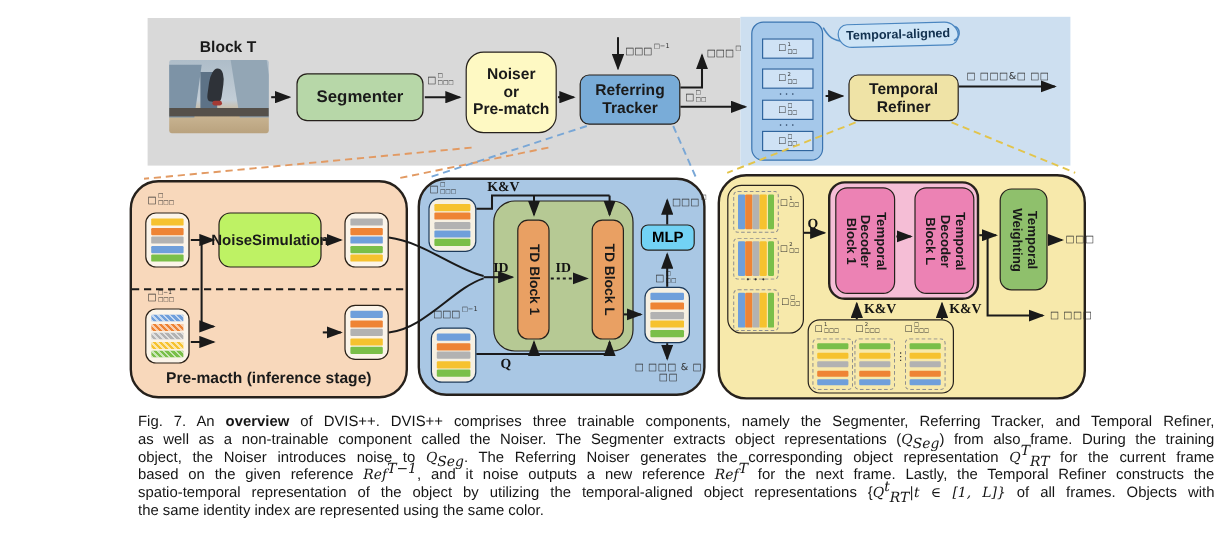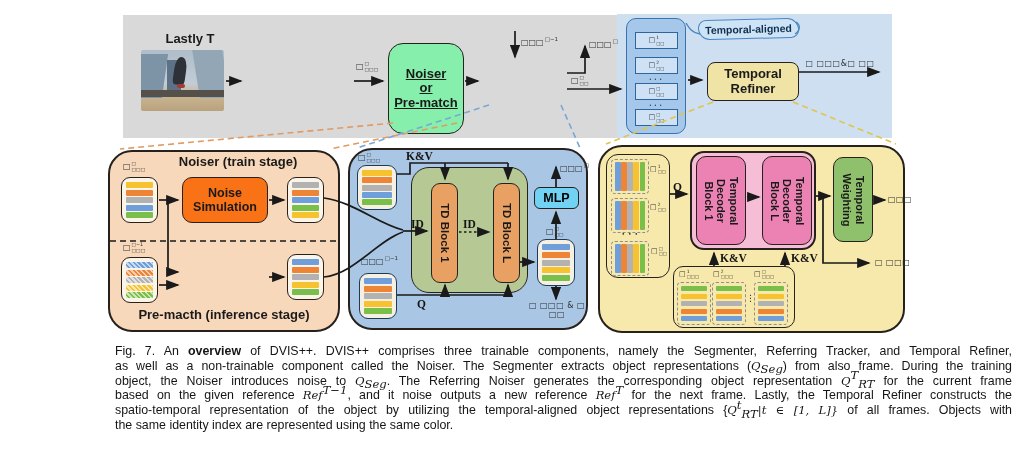--- a/index.html
+++ b/index.html
@@ -8,40 +8,40 @@
   .abs{position:absolute;}
   
   .band{position:absolute;}
   .band.gray{left:123px;top:15px;width:494px;height:123px;background:#d9d9d9;}
   .band.blue{left:617px;top:14px;width:275px;height:124px;background:#cddff0;}
   
   .box{position:absolute;box-sizing:border-box;border:1.6px solid #26211c;
        display:flex;flex-direction:column;align-items:center;justify-content:center;
        text-align:center;font-weight:bold;color:#1a1a1a;line-height:1.12;}
   .segmenter{left:247px;top:61px;width:106px;height:40px;background:#b7d7a8;border-radius:9px;font-size:14px;}
-  .noiser{left:388px;top:43px;width:76px;height:91px;background:#86efac;border-radius:15px;font-size:13px;text-decoration:underline;}
+  .noiser{left:388px;top:43px;width:76px;height:68px;background:#fef9c3;border-radius:15px;font-size:13px;}
   .rtracker{left:483px;top:62px;width:84px;height:42px;background:#79acd8;border-radius:8px;font-size:13px;}
   .trefiner{left:707px;top:62px;width:92px;height:39px;background:#efe3a6;border-radius:8px;font-size:13px;}
   
   .ta-stack{position:absolute;left:626px;top:18px;width:60px;height:116px;background:#a5c8ea;
             border:1.5px solid #3a74b0;border-radius:10px;box-sizing:border-box;}
   .ta-box{position:absolute;left:8px;width:43px;height:17px;background:#cfe2f5;border:1px solid #2f659e;
           box-sizing:border-box;display:flex;align-items:center;justify-content:center;}
   .ta-dots{position:absolute;left:0;width:58px;text-align:center;font-size:5px;color:#2f4664;letter-spacing:1px;}
   .banner{position:absolute;left:698px;top:19px;width:99px;height:18px;background:#cde4f6;
           border:1.6px solid #4a86c0;border-radius:8px 12px 8px 12px;transform:rotate(-1.5deg);
           display:flex;align-items:center;justify-content:center;font-size:10.5px;font-weight:bold;color:#11304e;}
   
   .panel{position:absolute;box-sizing:border-box;border:2px solid #26211c;border-radius:24px;}
   .panel.noiser-p{left:108px;top:150px;width:232px;height:182px;background:#f8d8bb;}
   .panel.tracker-p{left:348px;top:148px;width:240px;height:182px;background:#a9c7e4;}
   .panel.refiner-p{left:598px;top:145px;width:307px;height:188px;background:#f7e9ab;}
   .ptitle{position:absolute;text-align:center;font-weight:bold;font-size:13px;color:#1a1a1a;}
-  .pinkbox{position:absolute;box-sizing:border-box;background:#f97316;border:1.6px solid #26211c;
-           border-radius:10px;display:flex;flex-direction:column;align-items:center;justify-content:center;
+  .pinkbox{position:absolute;box-sizing:border-box;background:#bef264;border:1.6px solid #26211c;
+           border-radius:10px;display:flex;flex-direction:row;align-items:center;justify-content:center;
            font-weight:bold;font-size:12.5px;color:#1a1a1a;line-height:1.15;}
   .greenbox{position:absolute;left:411px;top:167px;width:117px;height:126px;background:#b6c994;
             border:1.6px solid #26211c;border-radius:18px;box-sizing:border-box;}
   .tdblock{position:absolute;box-sizing:border-box;background:#e9a063;border:1.6px solid #26211c;border-radius:9px;}
   .mlp{position:absolute;left:534px;top:187px;width:45px;height:22px;background:#72d2f4;border:1.6px solid #26211c;
        border-radius:6px;box-sizing:border-box;display:flex;align-items:center;justify-content:center;
        font-weight:bold;font-size:12.5px;}
   .pinkwrap{position:absolute;left:690px;top:151px;width:126px;height:99px;background:#f5bed6;
             border:2px solid #26211c;border-radius:14px;box-sizing:border-box;}
   .decoder{position:absolute;box-sizing:border-box;background:#ec82b4;border:1.6px solid #26211c;border-radius:10px;}
@@ -96,34 +96,41 @@
   .overlay{position:absolute;left:0;top:0;z-index:30;pointer-events:none;}
 </style>
 </head>
 <body>
 
 <div id="fig">
 
   <div class="band gray"></div>
   <div class="band blue"></div>
 
-  <div class="lbl frame-label">Lastly T</div>
+  <div class="lbl frame-label">Block T</div>
   <div class="photo">
     <div class="b1"></div>
     <div class="b2"></div>
     <div class="b3"></div>
     <div class="wall"></div>
     <div class="person"></div>
     <div class="shoe"></div>
   </div>
 
+  <div class="box segmenter">
+    <span>Segmenter</span>
+  </div>
   <div class="box noiser">
       <div>Noiser</div>
       <div>or</div>
       <div>Pre-match</div>
+    </div>
+  <div class="box rtracker">
+      <div>Referring</div>
+      <div>Tracker</div>
     </div>
   <div class="box trefiner">
       <div>Temporal</div>
       <div>Refiner</div>
     </div>
 
   <span class="abs mlabel" style="left:356px;top:61px">
       <span class="mb">□</span>
       <span class="col">
         <span class="s">□</span>
@@ -185,21 +192,20 @@
             <span class="s">□□</span>
           </span>
         </span>
       </div>
   </div>
   <div class="banner">
     <span>Temporal-aligned</span>
   </div>
 
   <div class="panel noiser-p"></div>
-  <div class="ptitle" style="left:148px;top:154px;width:180px">Noiser (train stage)</div>
   <span class="abs mlabel" style="left:123px;top:161px">
       <span class="mb">□</span>
       <span class="col">
         <span class="s">□</span>
         <span class="s">□□□</span>
       </span>
     </span>
   <div class="hstack" style="left:121px;top:177px;width:37px;height:46px">
       <div class="bar" style="background-color: rgb(246, 194, 47);"></div>
       <div class="bar" style="background-color: rgb(238, 132, 53);"></div>

